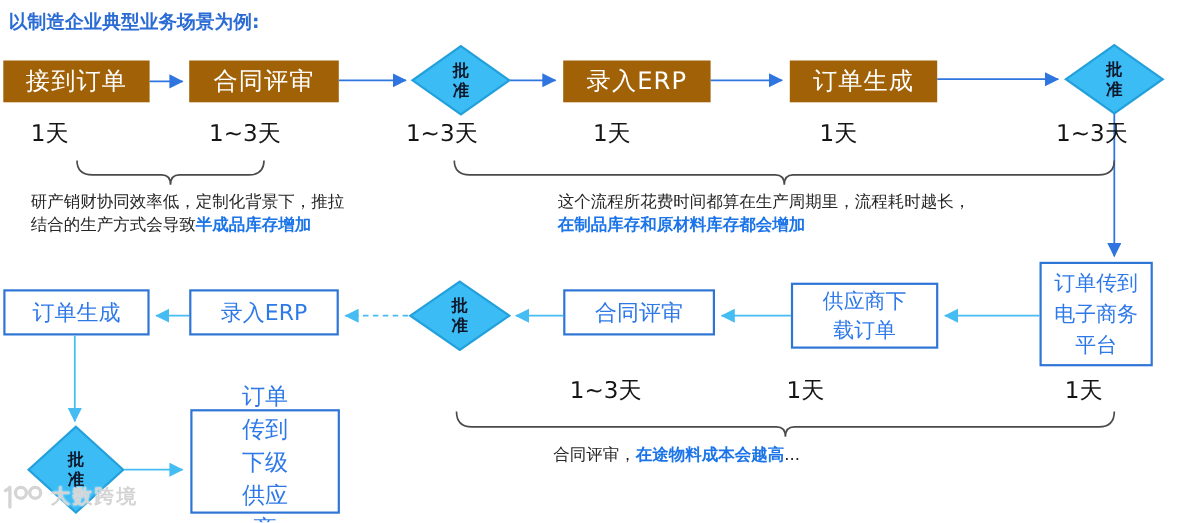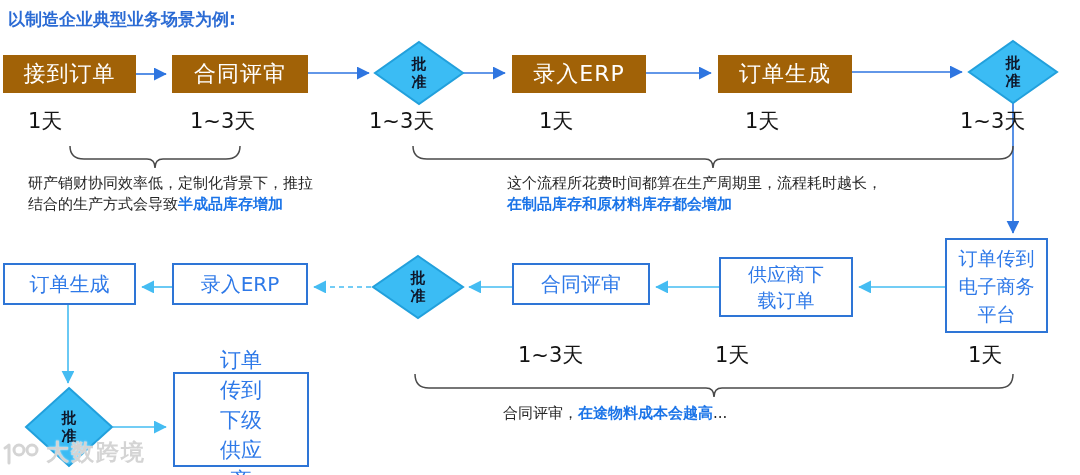--- a/index.html
+++ b/index.html
@@ -11,21 +11,21 @@
   .obox{position:absolute;background:#fff;border:2px solid #2E75D6;color:#2E79E8;display:flex;
         align-items:center;justify-content:center;text-align:center;font-size:20px;z-index:2;
         line-height:26px;box-sizing:border-box;}
   .time{position:absolute;font-size:21px;color:#141414;text-align:left;z-index:2;}
   .note{position:absolute;font-size:15px;color:#262626;line-height:21px;z-index:2;}
   .hl{color:#1B74E8;font-weight:bold;}
   .dlabel{position:absolute;width:24px;color:#0f172a;font-size:15px;font-weight:bold;text-align:center;
           line-height:18px;z-index:3;word-break:break-all;}
   svg.overlay{position:absolute;left:0;top:0;z-index:1;}
   .watermark{position:absolute;left:2px;top:437px;display:flex;align-items:center;gap:4px;z-index:5;
-             color:#d4d4d4;font-size:23px;font-weight:bold;letter-spacing:2px;
+             color:#d4d4d4;font-size:18px;font-weight:bold;letter-spacing:2px;
              text-shadow:0 0 2px #ffffff;}
 </style>
 </head>
 <body>
 
 <div class="canvas">
 
   <svg class="overlay" width="1080" height="475">
     <defs>
       <marker id="ab" markerWidth="9" markerHeight="9" refX="7.5" refY="4" orient="auto">

